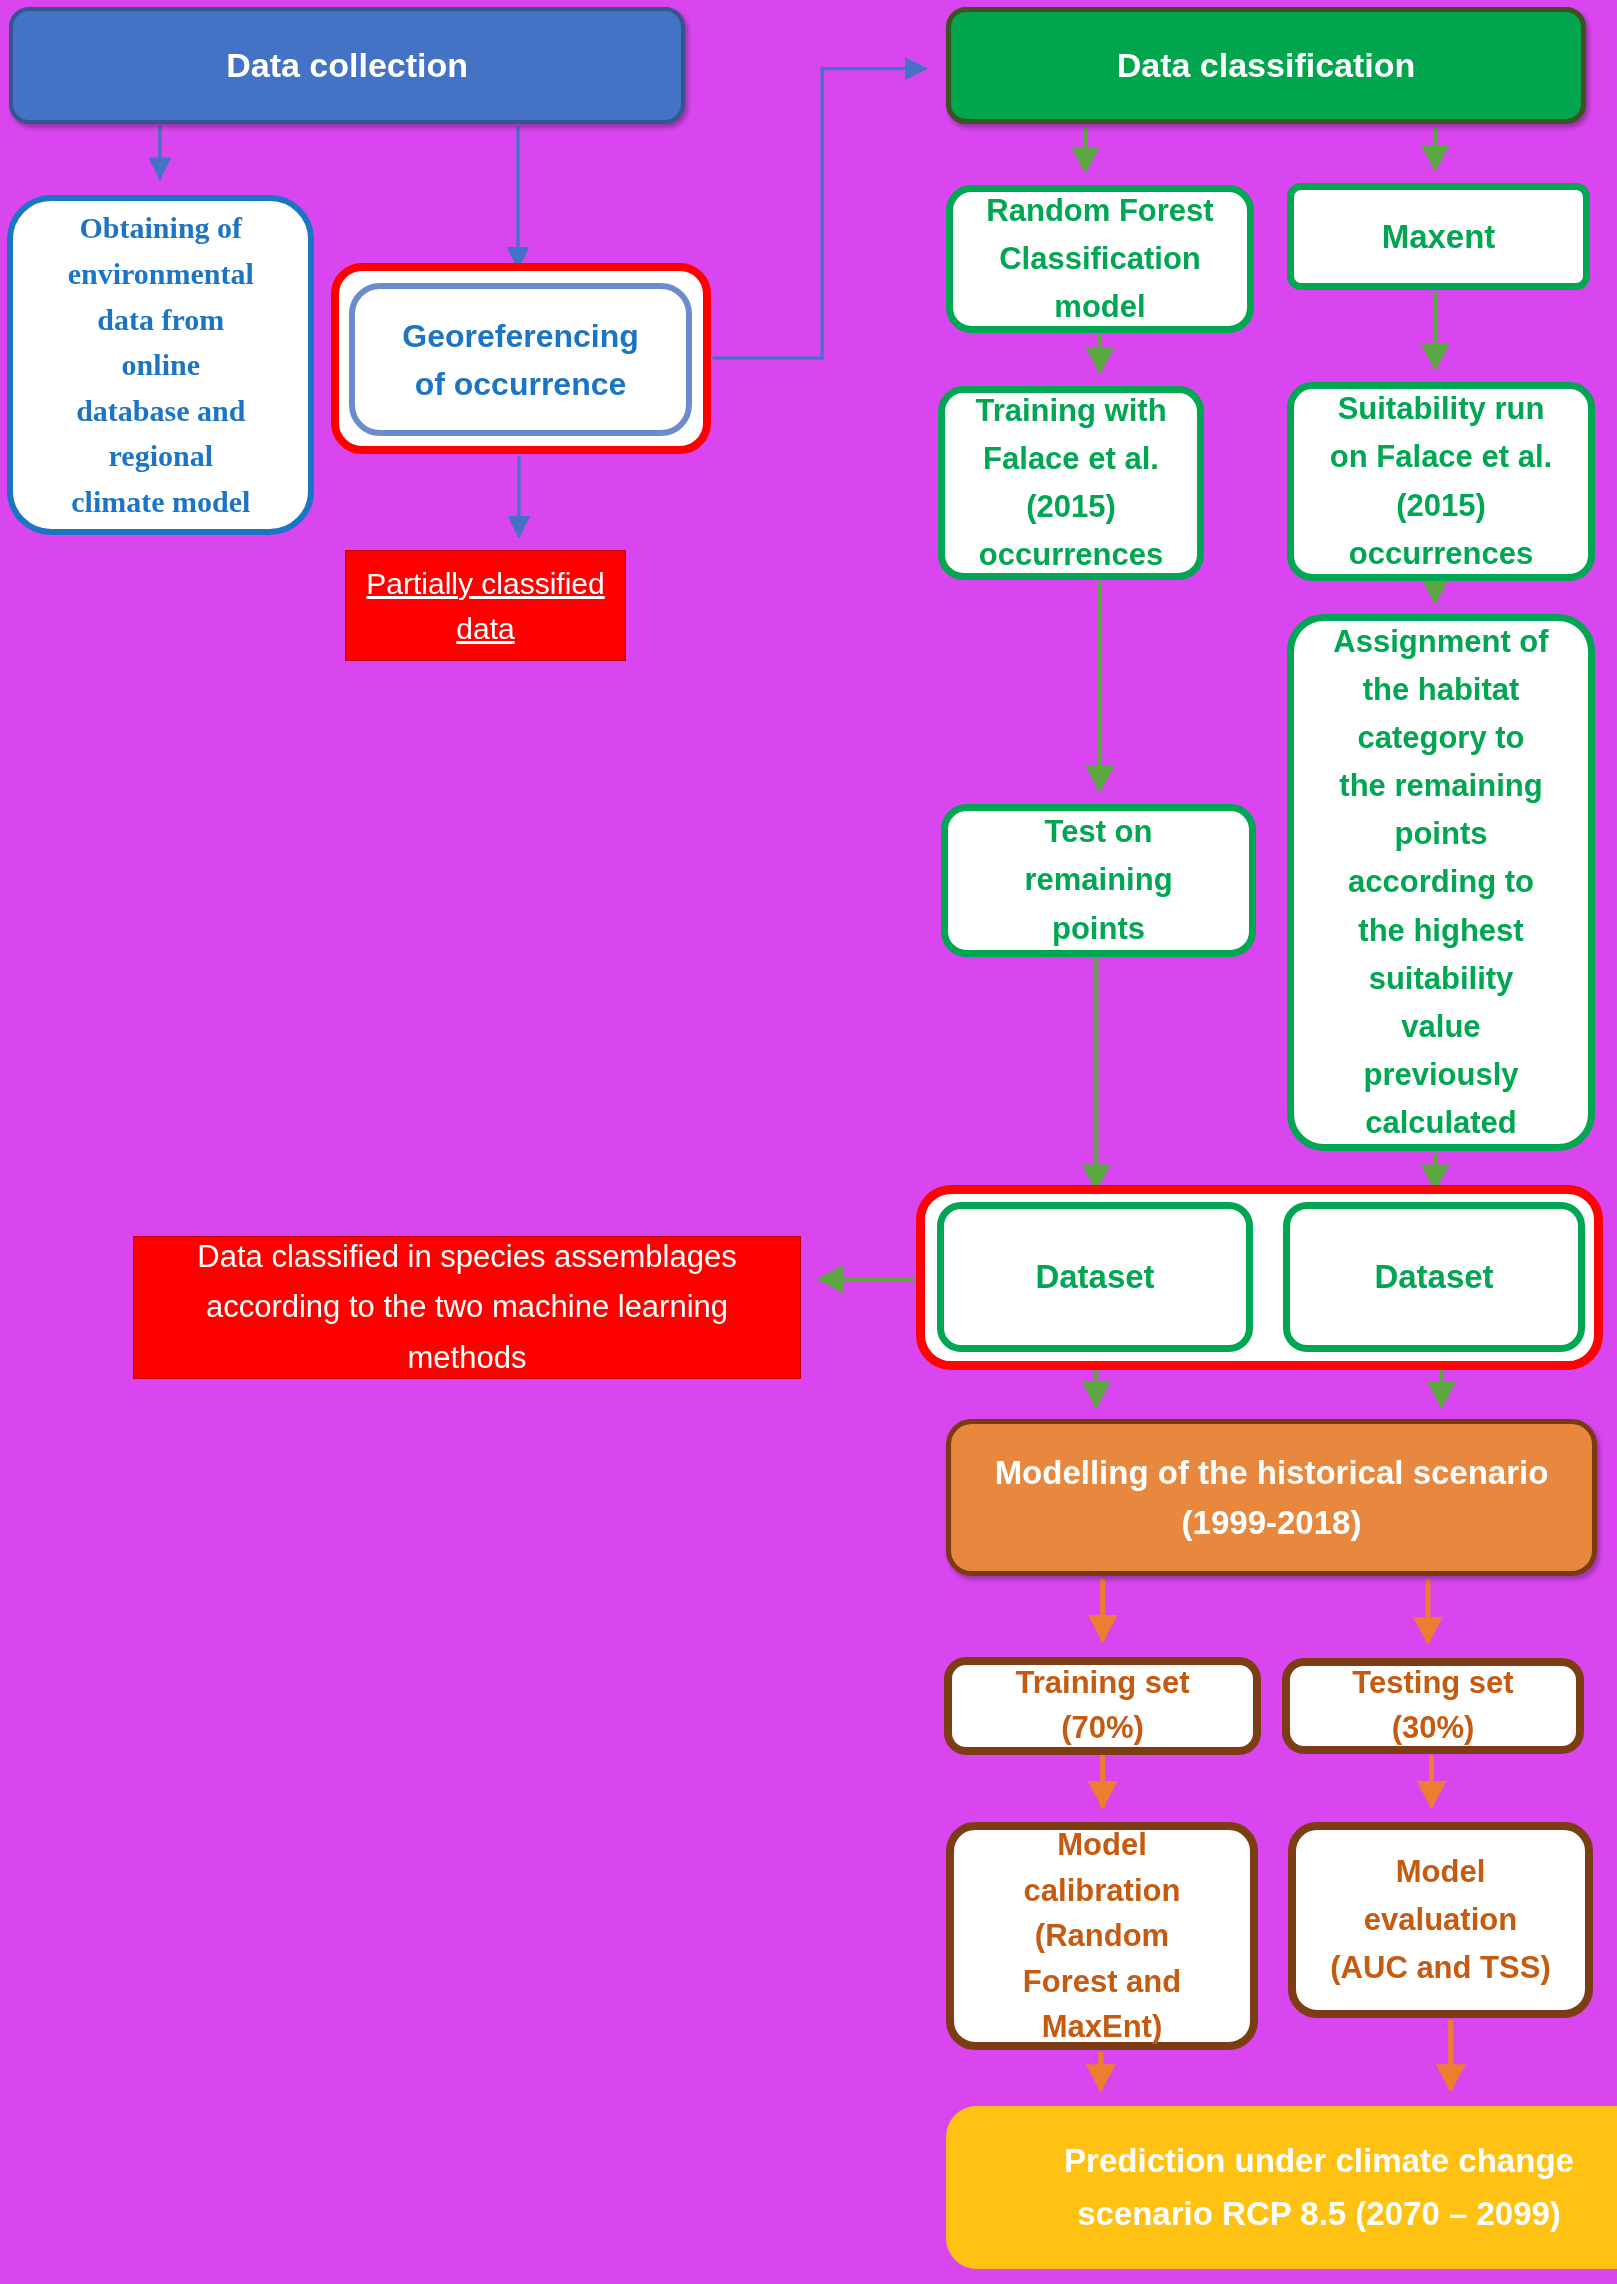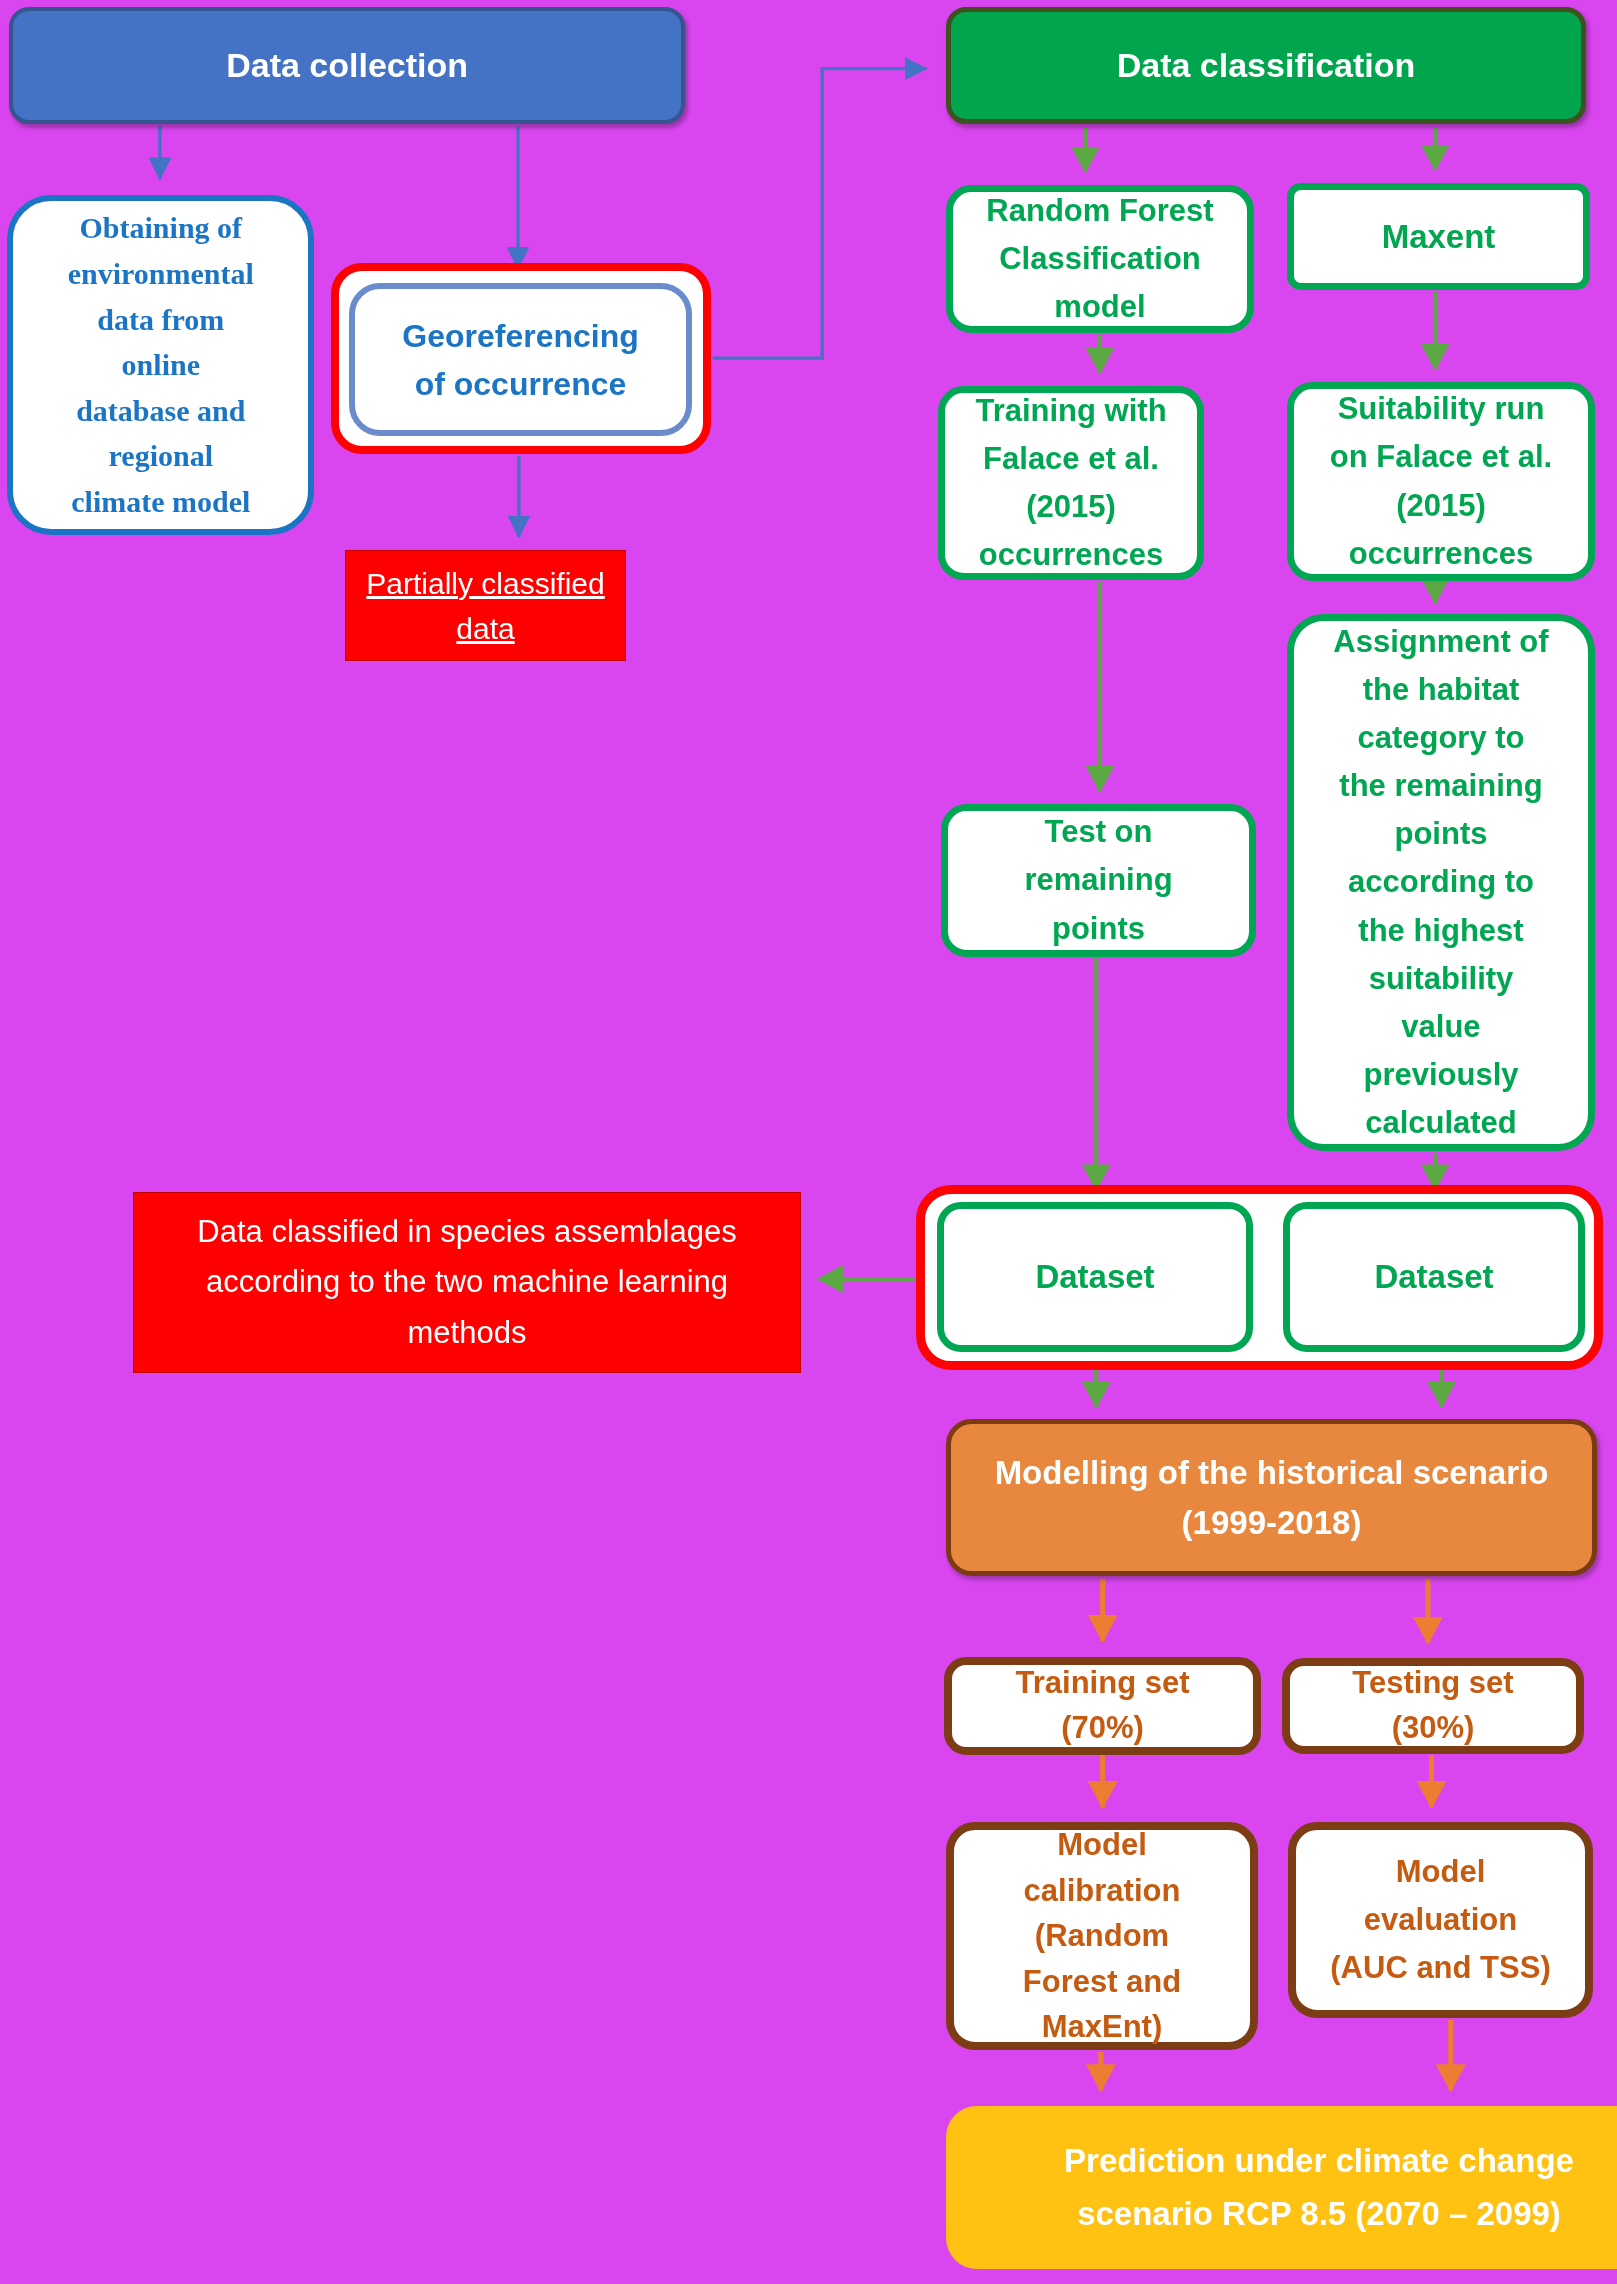--- a/index.html
+++ b/index.html
@@ -34,21 +34,21 @@
   }
   .geo-inner{
     left:349px;top:283px;width:343px;height:153px;background:#ffffff;
     border:6.4px solid #6B8CCC;border-radius:31px;color:#1B75C4;font-size:32px;
   }
   
   .red-fill{
     background:#FE0000;color:#ffffff;border:1.8px solid #C00000;font-weight:400;
   }
   .partially{left:345px;top:550px;width:281px;height:111px;font-size:30px;text-decoration:underline;}
-  .species{left:133px;top:1192px;width:668px;height:181px;font-size:31px;line-height:1.62;}
+  .species{left:133px;top:1236px;width:668px;height:143px;font-size:31px;line-height:1.62;}
   
   .g-out{
     background:#ffffff;border:7.3px solid #00A651;border-radius:25.6px;
     color:#00A651;font-size:31px;line-height:1.55;
   }
   .rf{left:946px;top:185px;width:308px;height:148px;}
   .maxent{left:1287px;top:183px;width:303px;height:107px;font-size:33px;border-radius:14px;}
   .trainf{left:938px;top:386px;width:266px;height:194px;}
   .suit{left:1287px;top:382px;width:308px;height:199px;}
   .assign{left:1287px;top:614px;width:308px;height:537px;border-radius:37px;}

